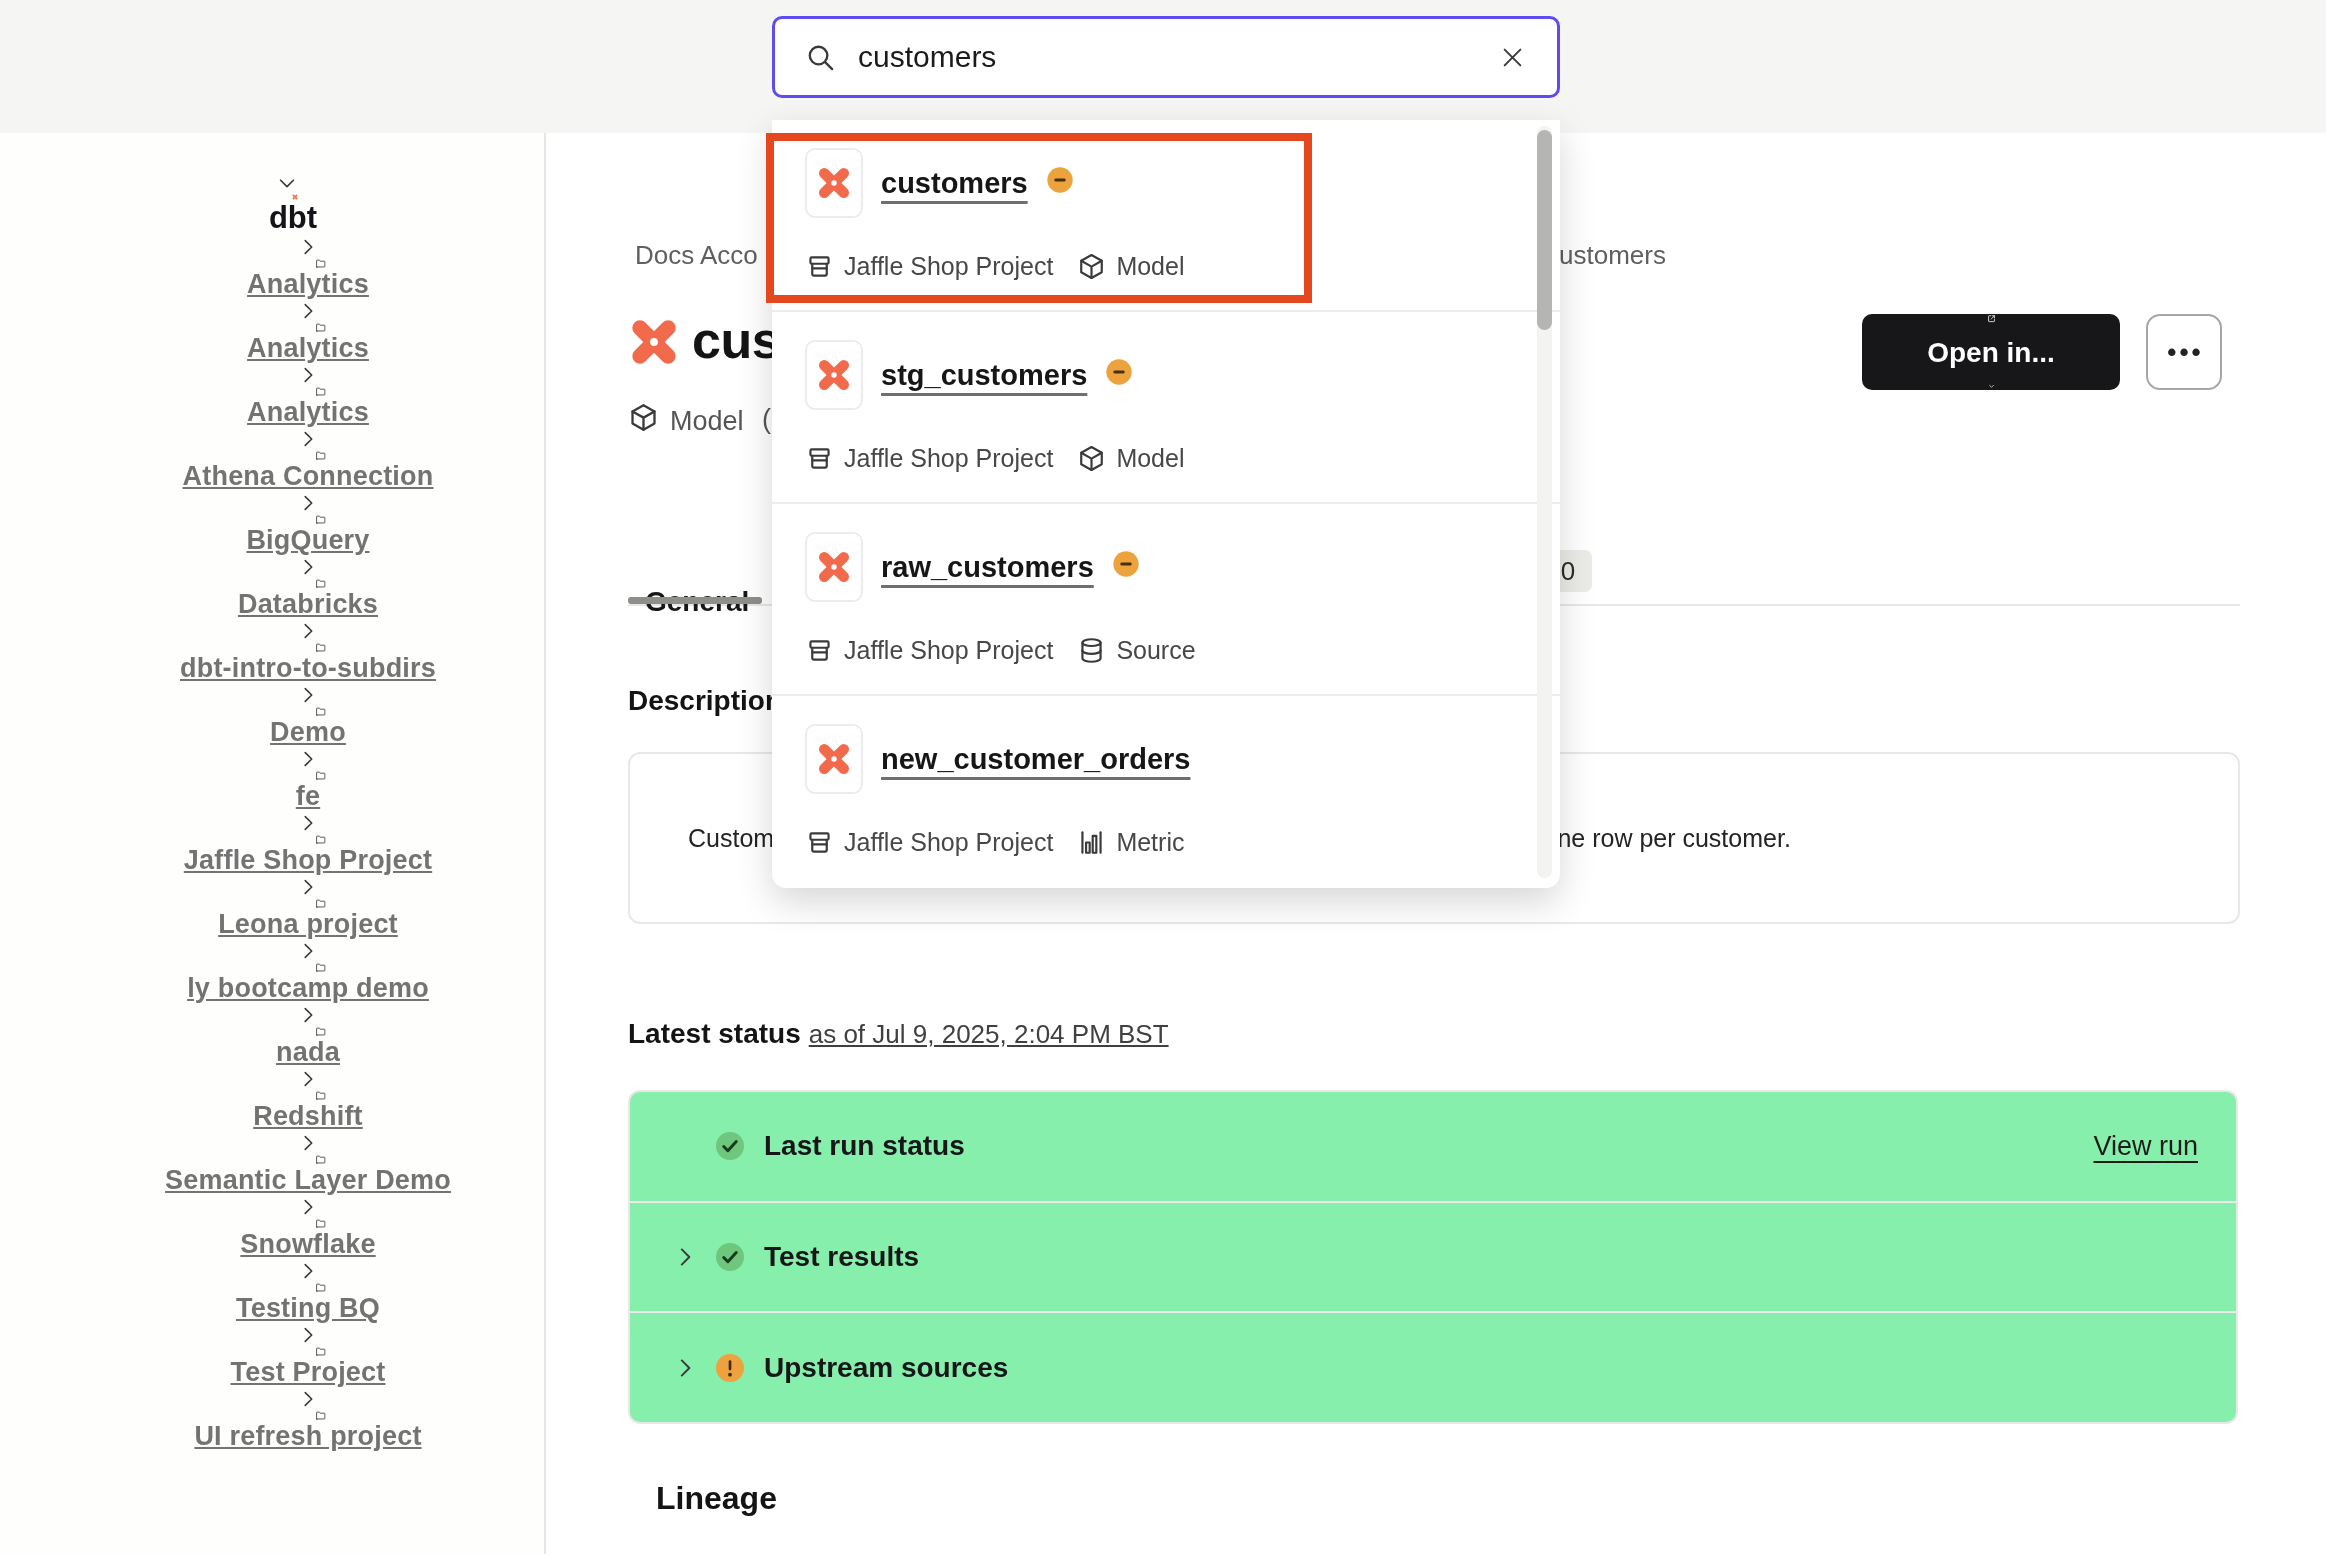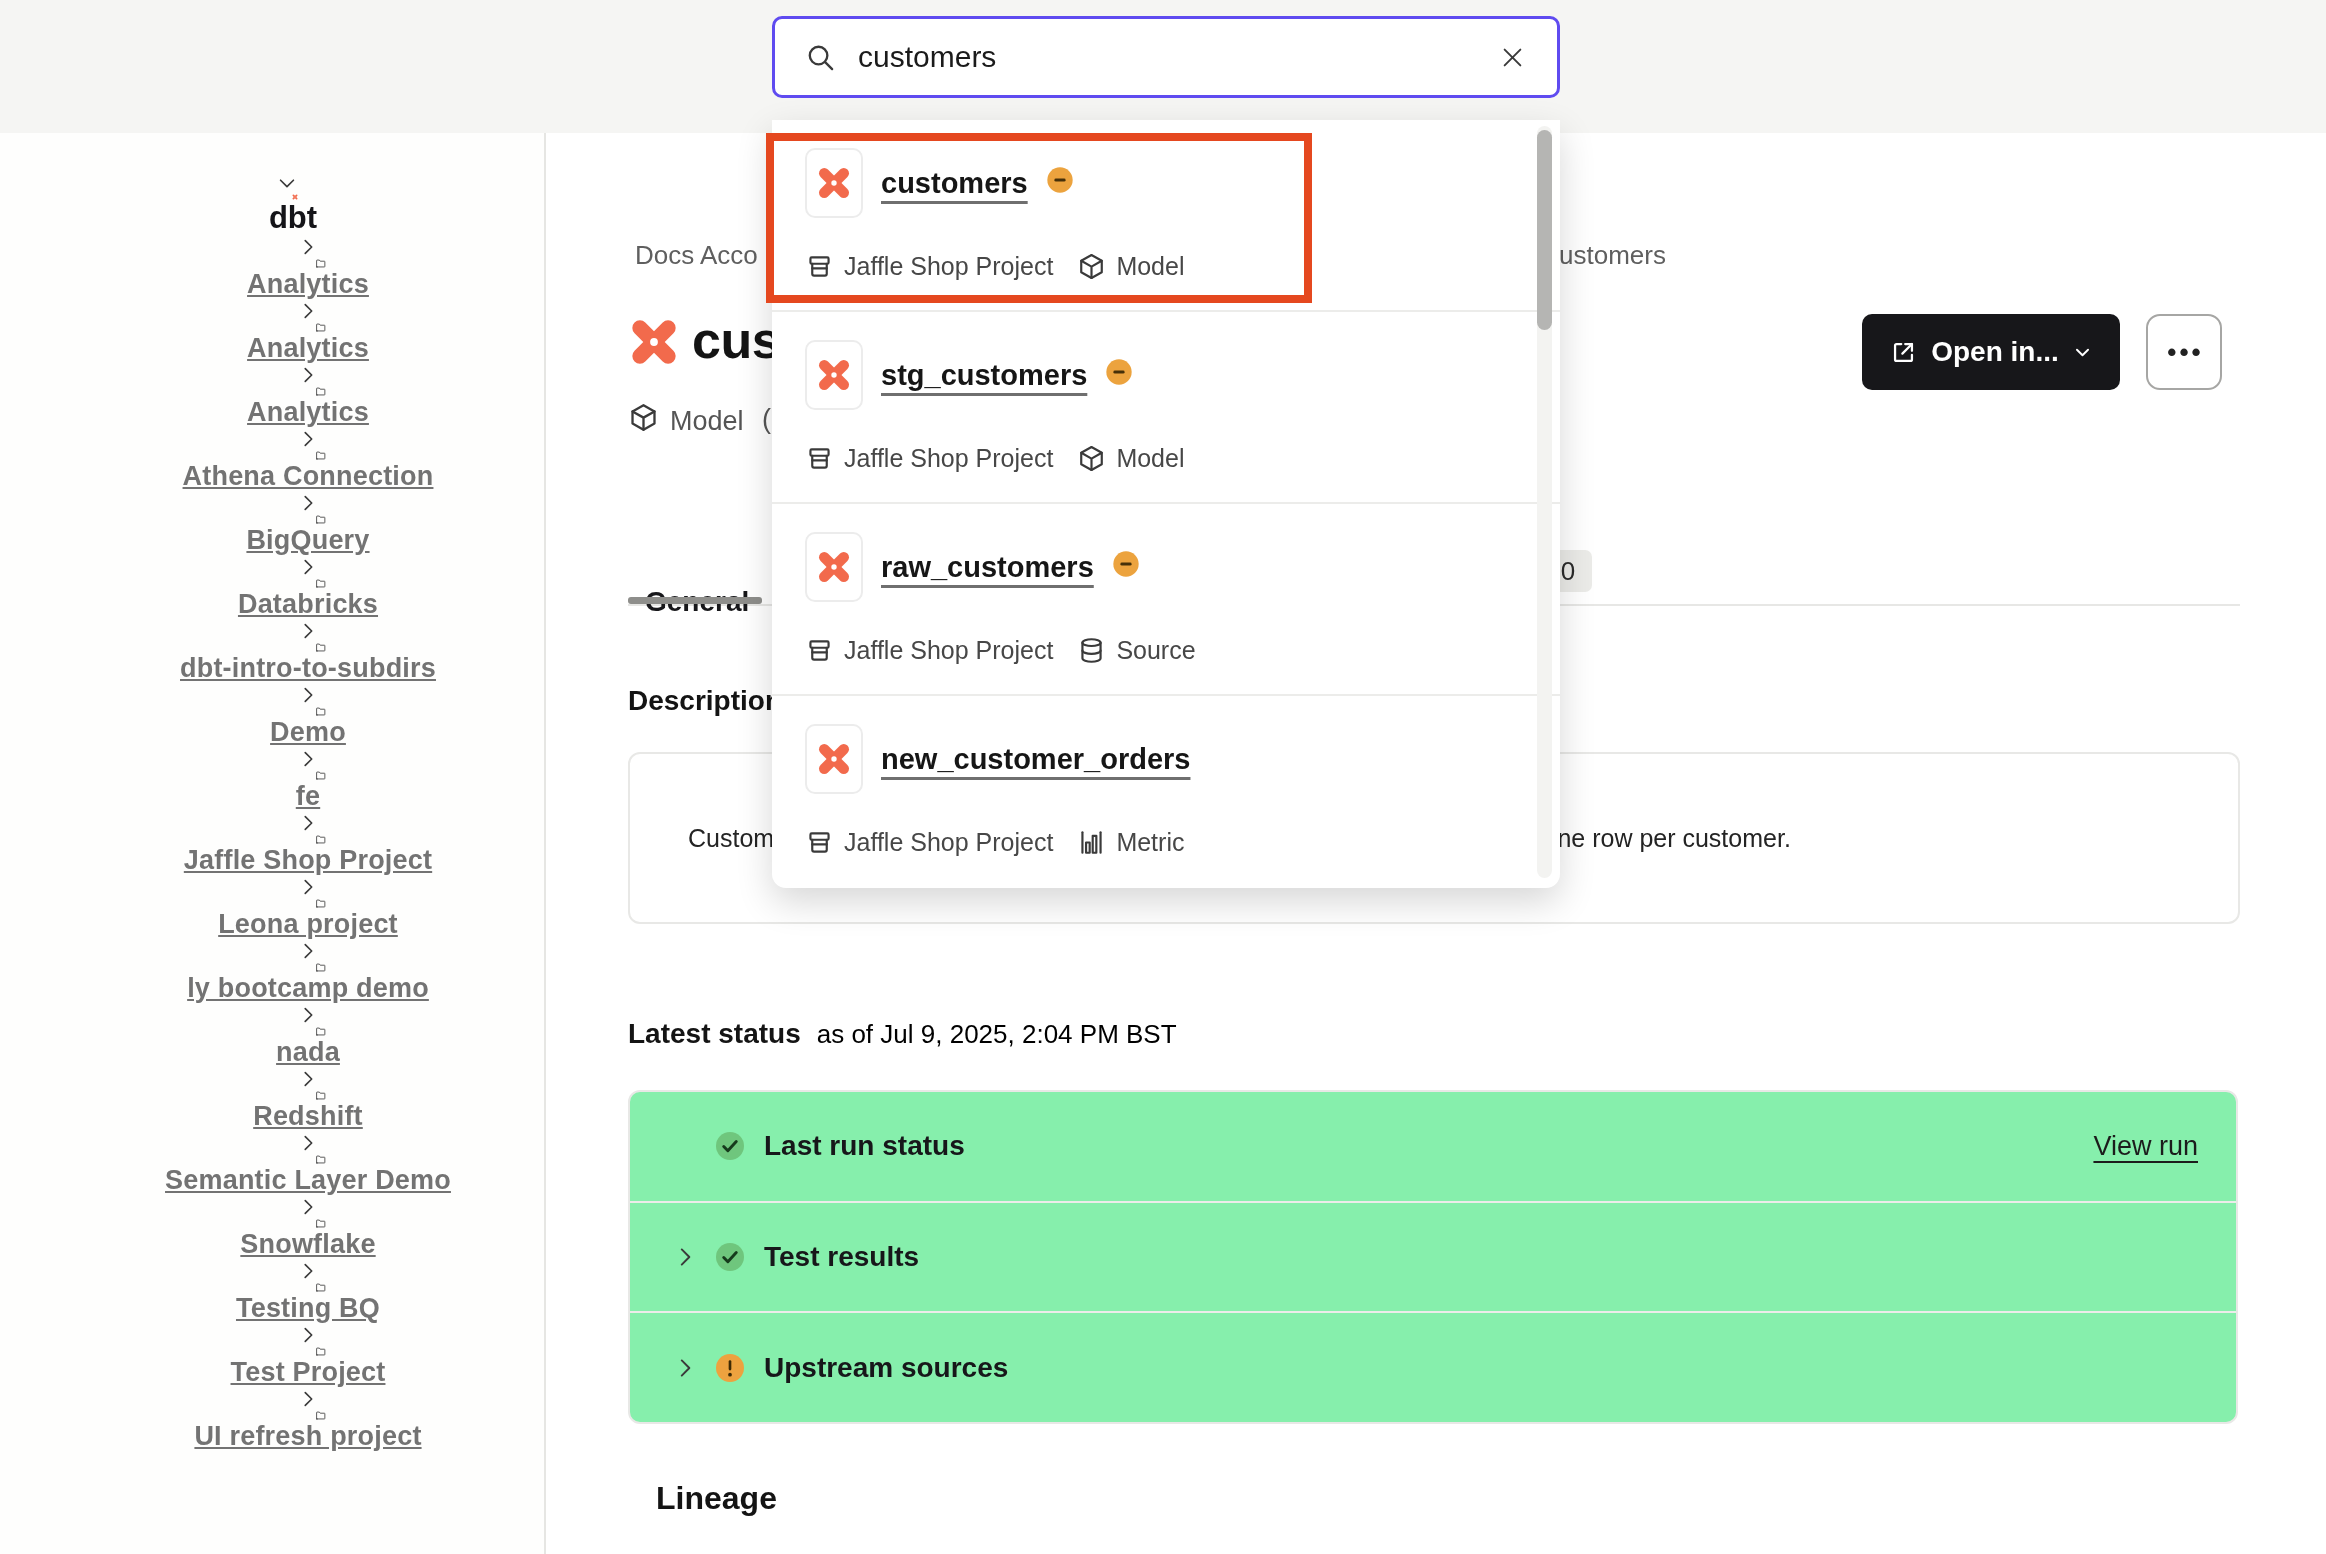--- a/index.html
+++ b/index.html
@@ -26,37 +26,37 @@
 
   
   .crumb-left { position:absolute; left:635px; top:240px; width:137px; overflow:hidden; white-space:nowrap; font-size:26px; color:#5f5f5f; z-index:1; }
   .crumb-right { position:absolute; left:1546px; top:240px; white-space:nowrap; font-size:26px; color:#5f5f5f; z-index:1; }
   .title-logo { position:absolute; left:628px; top:316px; width:52px; height:52px; z-index:1; }
   .page-title { position:absolute; left:692px; top:310px; font-size:52px; font-weight:700; color:#141414; letter-spacing:-.5px; z-index:1; white-space:nowrap; }
   .meta-cube { position:absolute; left:628px; top:402px; width:31px; height:31px; z-index:1; }
   .meta-type { position:absolute; left:670px; top:406px; font-size:27px; color:#555555; z-index:1; }
   .meta-paren { position:absolute; left:762px; top:404px; font-size:27px; color:#555555; z-index:1; }
 
-  .btn-open { position:absolute; left:1862px; top:314px; width:258px; height:76px; background:#17171a; border-radius:10px; display:flex; align-items:center; justify-content:center; gap:14px; cursor:pointer; z-index:2; }
+  .btn-open { position:absolute; left:1862px; top:314px; width:258px; height:76px; background:#17171a; border-radius:10px; display:flex; align-items:center; justify-content:center; gap:14px; cursor:pointer; z-index:2;flex-direction:column; }
   .btn-open .olabel { color:#ffffff; font-size:28px; font-weight:600; }
   .btn-more { position:absolute; left:2146px; top:314px; width:76px; height:76px; background:#ffffff; border:2px solid #a6a6a4; border-radius:14px; display:flex; align-items:center; justify-content:center; cursor:pointer; z-index:2; }
   .btn-more .dots { font-size:26px; font-weight:700; letter-spacing:3px; color:#222; padding-left:3px; }
 
   .tabline { position:absolute; left:628px; top:604px; width:1612px; border-top:2px solid #e7e7e5; z-index:1; }
   .tab-general { position:absolute; left:645px; top:558px; font-size:28px; font-weight:600; color:#17171a; z-index:1; cursor:pointer;margin-top:28px; }
   .tab-underline { position:absolute; left:628px; top:597px; width:134px; height:7px; background:#8e8e8b; border-radius:3px; z-index:1; }
   .tab-badge { position:absolute; left:1544px; top:550px; width:48px; height:42px; background:#ebebe8; border-radius:7px; display:flex; align-items:center; justify-content:center; font-size:26px; color:#2b2b2b; z-index:1; }
 
   .desc-heading { position:absolute; left:628px; top:685px; font-size:28px; font-weight:700; color:#141414; z-index:1; }
   .desc-card { position:absolute; left:628px; top:752px; width:1612px; height:172px; border:2px solid #e8e8e6; border-radius:12px; display:flex; align-items:center; padding:0 58px; z-index:1; background:#fff; }
   .desc-text { font-size:25px; color:#242424; white-space:nowrap; }
 
   .status-heading-row { position:absolute; left:628px; top:1018px; display:flex; align-items:baseline; z-index:1; }
   .status-heading { font-size:28px; font-weight:700; color:#141414; }
-  .status-asof { font-size:26px; color:#000000; margin-left:16px; }
+  .status-asof { font-size:26px; color:#404040; margin-left:8px;text-decoration:underline; }
 
   .status-card { position:absolute; left:628px; top:1090px; width:1610px; height:334px; border:2px solid #e8e8e6; border-radius:12px; background:#86efac; display:flex; flex-direction:column; z-index:1; }
   .srow { flex:1; display:flex; align-items:center; padding-left:42px; }
   .srow + .srow { border-top:2px solid #ececea; }
   .srow .chevbox { width:26px; height:26px; flex:0 0 auto; cursor:pointer; }
   .srow .chevbox.hidden { visibility:hidden; }
   .srow .sicon { width:32px; height:32px; margin-left:16px; flex:0 0 auto; }
   .srow .slabel { margin-left:18px; font-size:28px; font-weight:600; color:#17171a; }
   .srow .saction { margin-left:auto; margin-right:38px; font-size:27px; font-weight:500; color:#1c1c1c; text-decoration:underline; text-underline-offset:6px; text-decoration-thickness:2px; cursor:pointer; }
 

